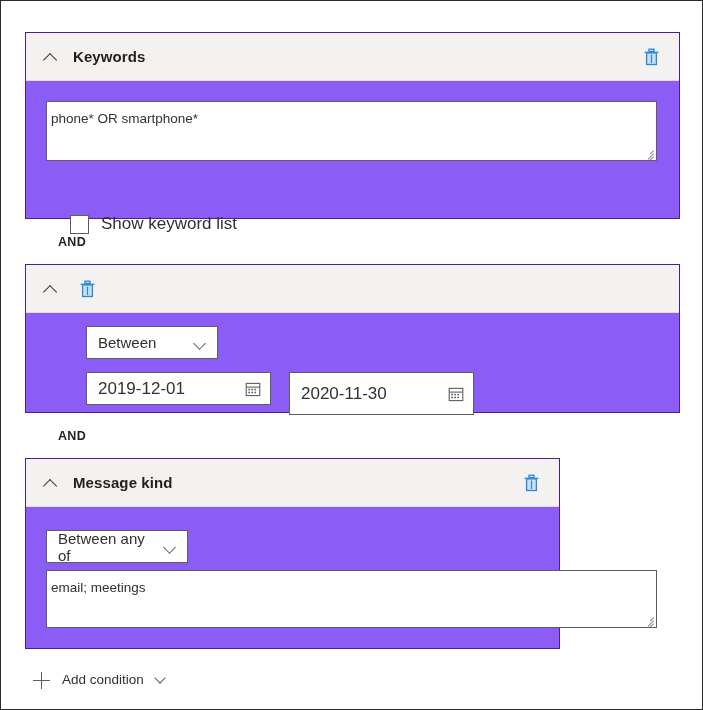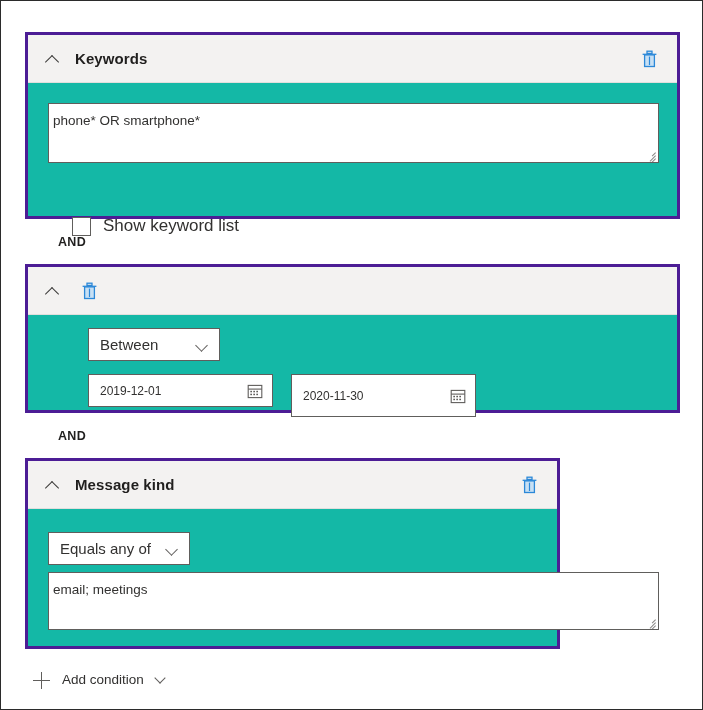--- a/index.html
+++ b/index.html
@@ -16,22 +16,22 @@
     position: relative;
     width: 703px;
     height: 710px;
     border: 1px solid #2b2b2b;
     background: #ffffff;
   }
 
   
   .card {
     position: absolute;
-    background: #14b8a6;
-    border: 3px solid #4c1d95;
+    background: #8b5cf6;
+    border: 1px solid #4c1d95;
   }
   .card-header {
     height: 48px;
     background: #f3f2f1;
     border-bottom: 1px solid #e1dfdd;
     display: flex;
     align-items: center;
     padding: 0 14px 0 17px;
   }
   .chevron-up {
@@ -148,21 +148,21 @@
     border-bottom: 1.3px solid #605e5c;
     transform: rotate(45deg);
   }
 
   .date-field {
     border: 1px solid #605e5c;
     background: #ffffff;
     display: flex;
     align-items: center;
     padding: 0 9px 0 11px;
-    font-size: 12px;
+    font-size: 17px;
     color: #323130;
   }
   .date-field .date-text { flex: 1 1 auto; }
 
   
   .and-label {
     position: absolute;
     font-size: 12.5px;
     font-weight: bold;
     color: #201f1e;
@@ -299,21 +299,21 @@
         <svg width="17" height="18" viewBox="0 0 17 18" aria-hidden="true">
           <rect x="6" y="1.2" width="5" height="2.2" fill="none" stroke="#2b88d8" stroke-width="1.3"></rect>
           <line x1="1.6" y1="4.3" x2="15.4" y2="4.3" stroke="#2b88d8" stroke-width="1.3"></line>
           <rect x="3.6" y="4.9" width="9.8" height="11.6" fill="#c7e0f4" stroke="#2b88d8" stroke-width="1.3"></rect>
           <line x1="8.5" y1="6.6" x2="8.5" y2="15" stroke="#2b88d8" stroke-width="1.2"></line>
         </svg>
       </span>
     </div>
     <div class="card-body">
       <div class="select" style="position:absolute; left:20px; top:71px; width:142px; height:33px;">
-        <span class="sel-text">Equals any of</span>
+        <span class="sel-text">Between any of</span>
         <span class="chev-down"></span>
       </div>
       <div class="textarea-box" style="position:absolute; left:20px; top:111px; width:611px; height:58px;">email; meetings<div class="resize-grip">
           <i></i>
             <i></i>
             <i></i>
         </div></div>
     </div>
   </div>
 

